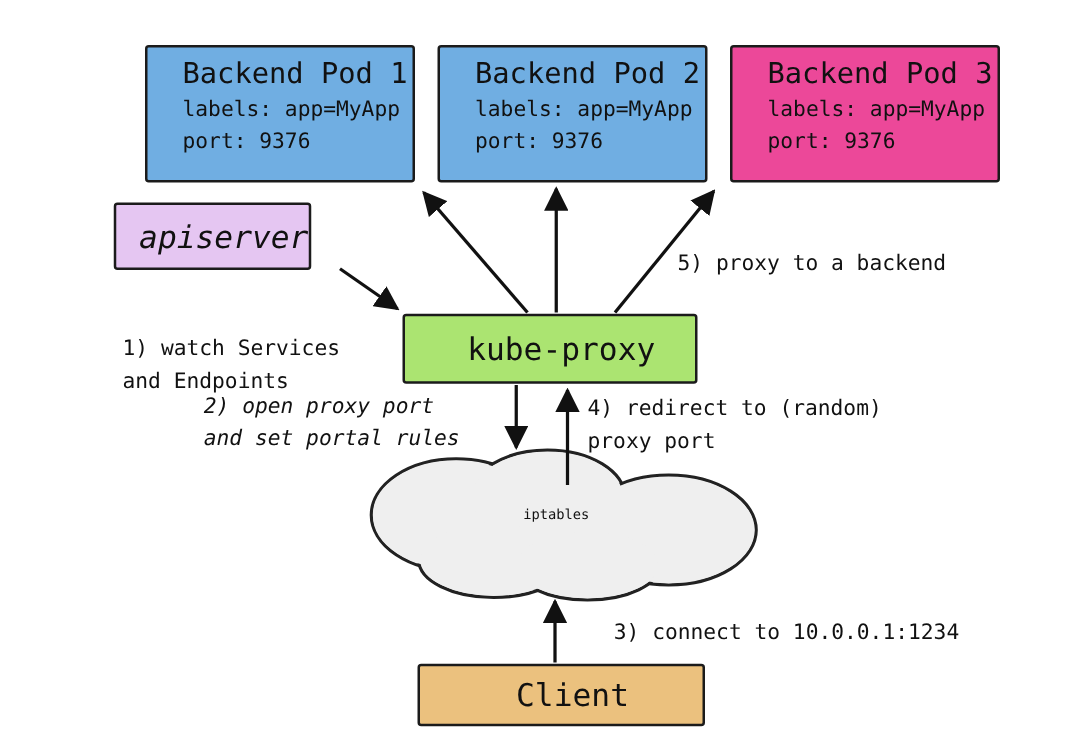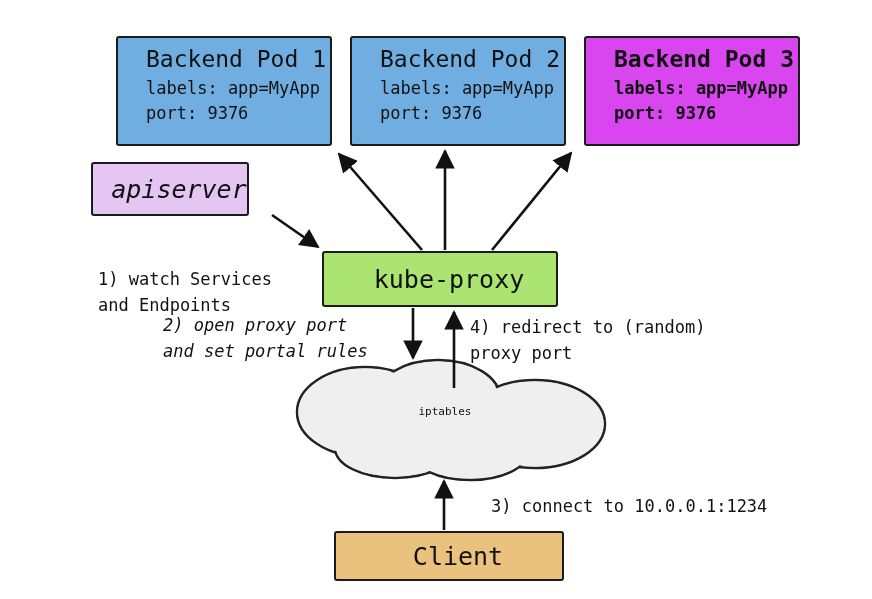--- a/index.html
+++ b/index.html
@@ -71,21 +71,21 @@
   <div class="box pod pod1" style="background: rgb(112, 174, 226);">
     <div class="pod-title">Backend Pod 1</div>
     <div class="pod-line">labels: app=MyApp</div>
     <div class="pod-line">port: 9376</div>
   </div>
   <div class="box pod pod2" style="background: rgb(112, 174, 226);">
     <div class="pod-title">Backend Pod 2</div>
     <div class="pod-line">labels: app=MyApp</div>
     <div class="pod-line">port: 9376</div>
   </div>
-  <div class="box pod pod3" style="background: #d946ef; font-weight: bold;">
+  <div class="box pod pod3" style="background: #ec4899;">
     <div class="pod-title">Backend Pod 3</div>
     <div class="pod-line">labels: app=MyApp</div>
     <div class="pod-line">port: 9376</div>
   </div>
 
   <div class="box center-label apiserver" style="background: rgb(229, 198, 242);">
     <span>apiserver</span>
   </div>
 
   <div class="box center-label kubeproxy" style="background: rgb(171, 228, 113);">
@@ -131,14 +131,15 @@
 
   <div class="iptables-label">iptables</div>
 
   <div class="annotation ann1">1) watch Services
 and Endpoints</div>
   <div class="annotation ann2">2) open proxy port
 and set portal rules</div>
   <div class="annotation ann3">3) connect to 10.0.0.1:1234</div>
   <div class="annotation ann4">4) redirect to (random)
 proxy port</div>
+  <div class="annotation ann5">5) proxy to a backend</div>
 
 </div>
 
 </body></html>

